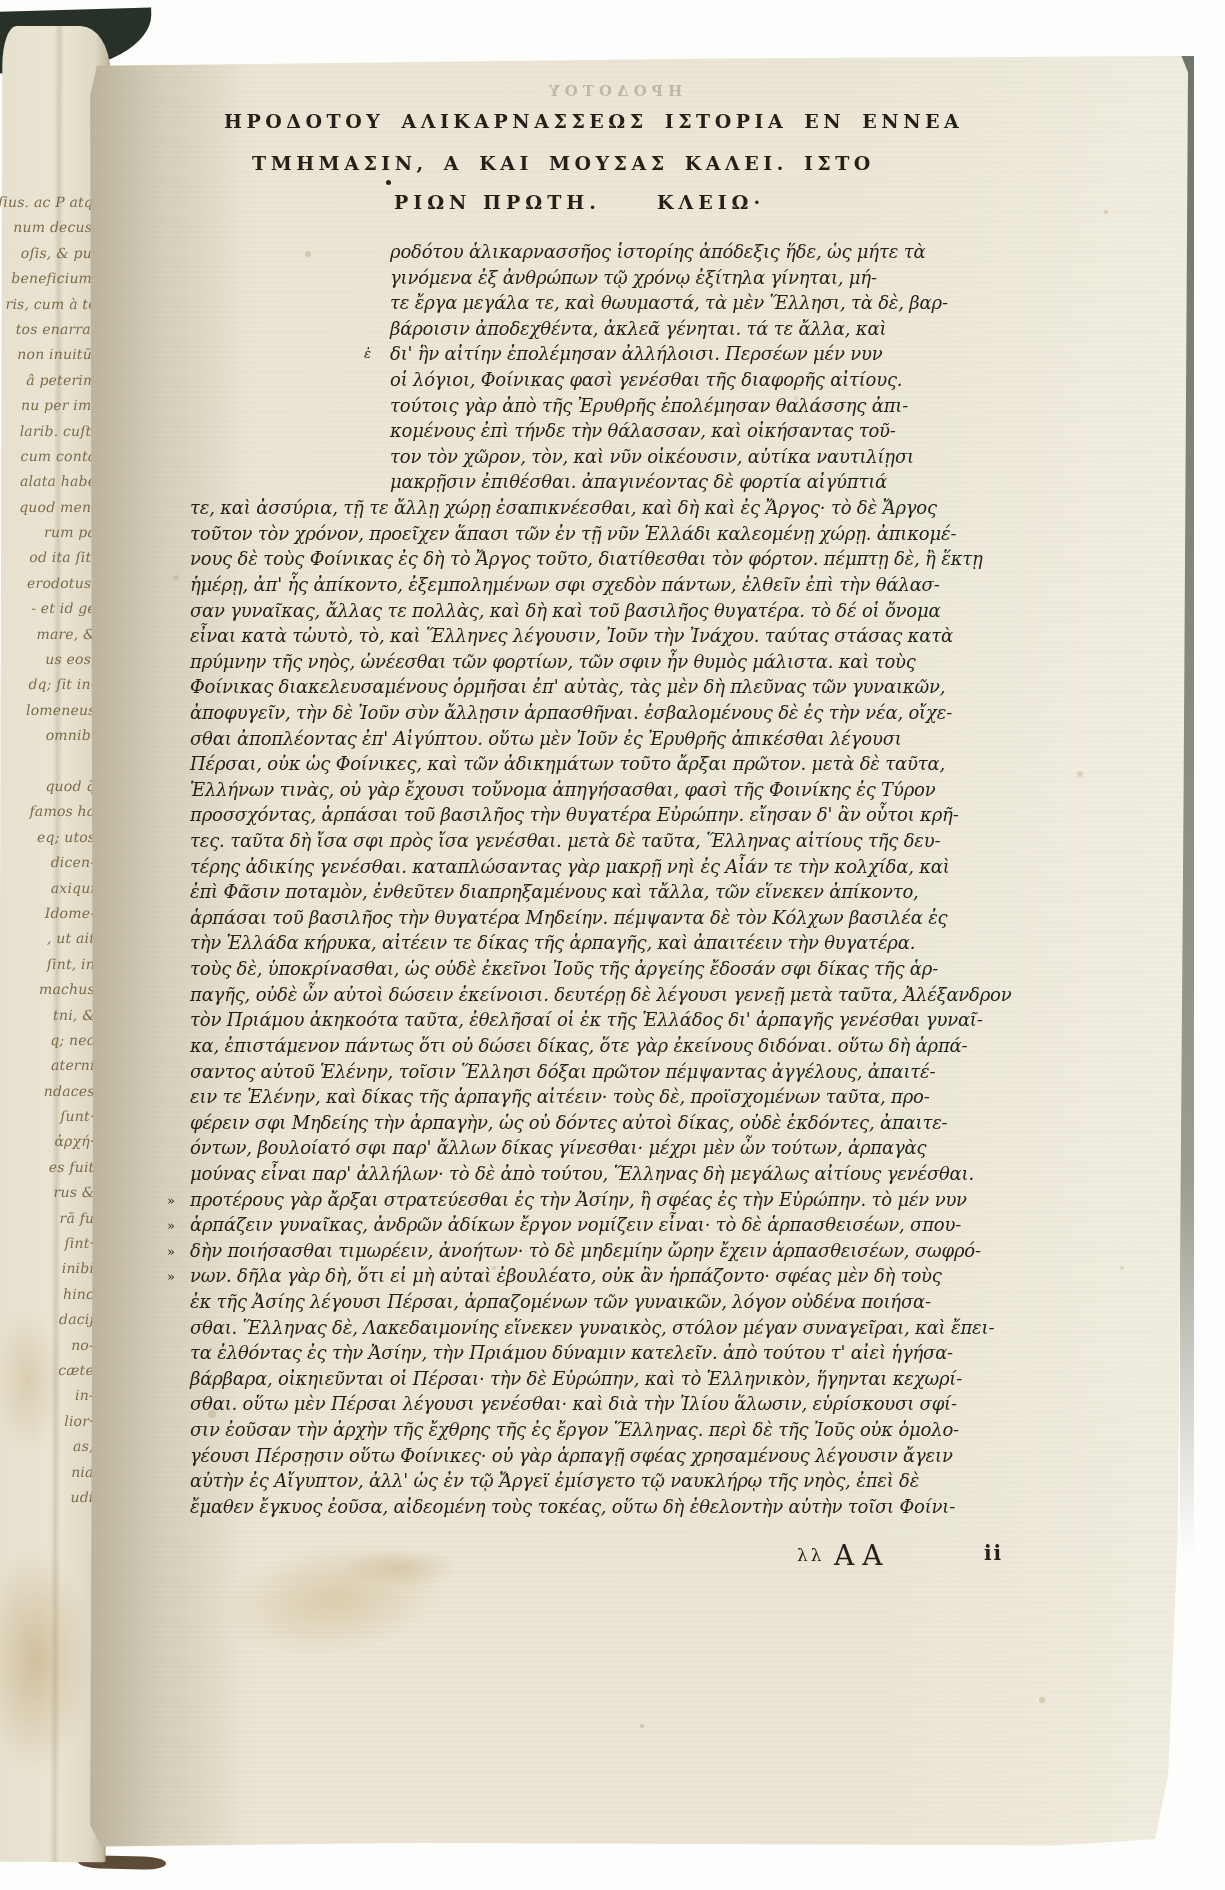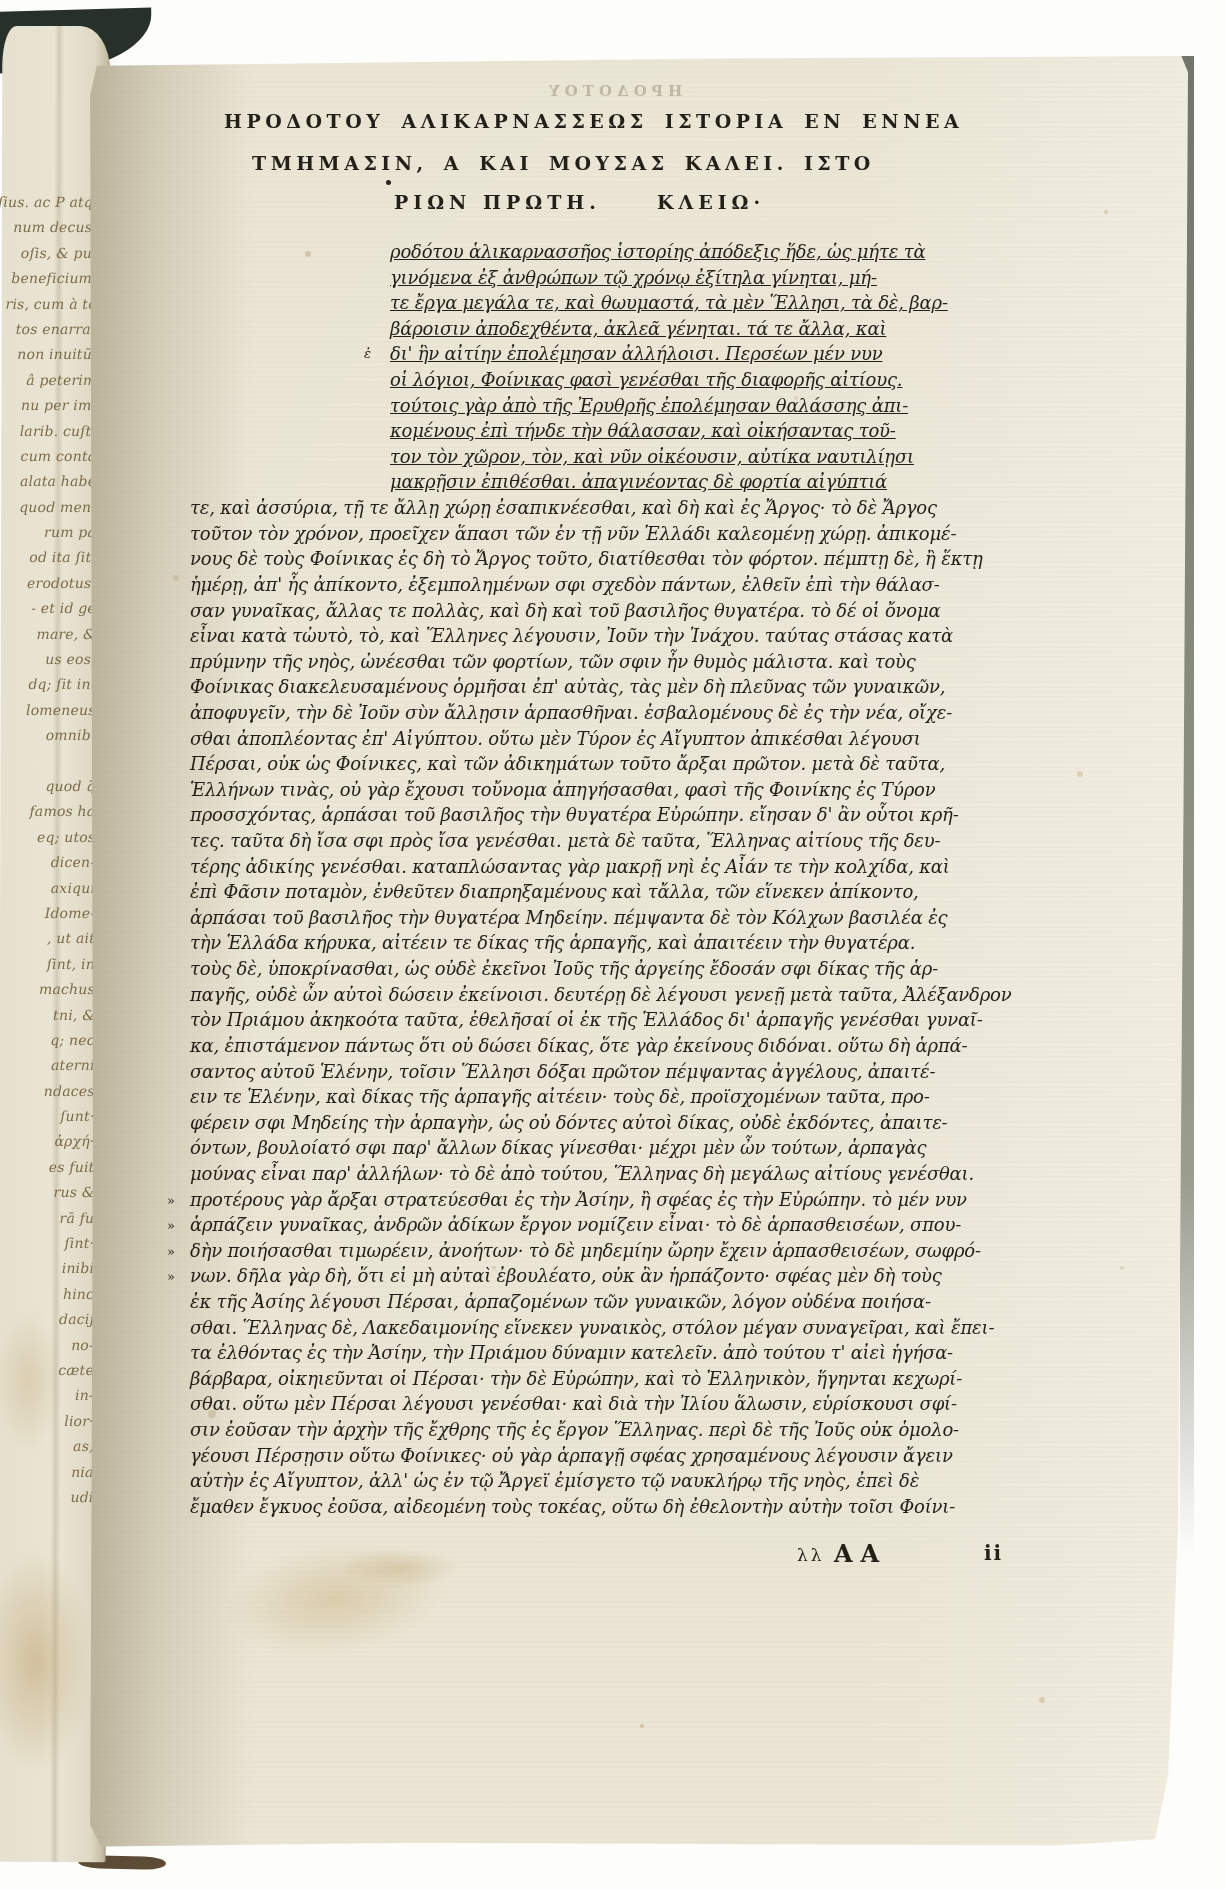--- a/index.html
+++ b/index.html
@@ -60,28 +60,28 @@
   .h2{left:164px;top:96px;font-size:19px;letter-spacing:4.5px;word-spacing:5px;}
   .h3{left:306px;top:135px;font-size:19px;letter-spacing:5px;}
   .h3 .gap{display:inline-block;width:56px;}
   .guide-dot{position:absolute;left:298px;top:124px;width:5px;height:5px;border-radius:50%;background:#2a241c;}
   .margin-mark{position:absolute;left:276px;top:290px;font-style:italic;font-size:13px;color:var(--ink);}
 
   
   .body-block{position:absolute;left:102px;top:183px;width:820px;color:var(--ink);
     font-style:italic;font-size:18px;line-height:25.62px;}
   .bl{position:relative;height:25.62px;white-space:nowrap;letter-spacing:-0.2px;}
-  .bl.ind{padding-left:200px;text-decoration:underline;}
+  .bl.ind{padding-left:200px;}
   .bl .qm{display:none;position:absolute;left:-23px;top:1px;font-style:normal;font-size:13px;color:var(--ink);}
   .bl.q .qm{display:inline;}
 
   
   .signature{position:absolute;left:0;top:0;color:var(--ink);}
   .sig-ll{position:absolute;left:709px;top:1489px;font-size:17px;font-weight:400;letter-spacing:3px;}
-  .sig-aa{position:absolute;left:746px;top:1483px;font-size:24px;font-weight:700;letter-spacing:8px;}
+  .sig-aa{position:absolute;left:746px;top:1483px;font-size:28px;font-weight:400;letter-spacing:8px;}
   .sig-ii{position:absolute;left:896px;top:1485px;font-size:20px;font-weight:700;letter-spacing:2px;}
 
   
   .stain-big{position:absolute;left:136px;top:1488px;width:220px;height:110px;border-radius:50%;
     background:radial-gradient(closest-side,rgba(198,170,118,.42),rgba(198,170,118,0));transform:rotate(-8deg);}
   .stain-small{position:absolute;left:252px;top:1492px;width:120px;height:40px;border-radius:50%;
     background:radial-gradient(closest-side,rgba(190,160,108,.35),rgba(190,160,108,0));}
   .foxing{position:absolute;left:0;top:0;width:4px;height:4px;border-radius:50%;background:rgba(150,120,70,.0);
     box-shadow:218px 196px 0 1px rgba(150,120,70,.28), 1016px 154px 0 0 rgba(150,120,70,.25),
       990px 716px 0 1px rgba(150,120,70,.22), 122px 1356px 0 2px rgba(160,130,80,.25),
@@ -188,21 +188,21 @@
         <div class="bl ind"><span class="lt">μακρῇσιν ἐπιθέσθαι. ἀπαγινέοντας δὲ φορτία αἰγύπτιά</span></div>
         <div class="bl"><span class="lt">τε, καὶ ἀσσύρια, τῇ τε ἄλλῃ χώρῃ ἐσαπικνέεσθαι, καὶ δὴ καὶ ἐς Ἄργος· τὸ δὲ Ἄργος</span></div>
         <div class="bl"><span class="lt">τοῦτον τὸν χρόνον, προεῖχεν ἅπασι τῶν ἐν τῇ νῦν Ἑλλάδι καλεομένῃ χώρῃ. ἀπικομέ-</span></div>
         <div class="bl"><span class="lt">νους δὲ τοὺς Φοίνικας ἐς δὴ τὸ Ἄργος τοῦτο, διατίθεσθαι τὸν φόρτον. πέμπτῃ δὲ, ἢ ἕκτῃ</span></div>
         <div class="bl"><span class="lt">ἡμέρῃ, ἀπ' ἧς ἀπίκοντο, ἐξεμπολημένων σφι σχεδὸν πάντων, ἐλθεῖν ἐπὶ τὴν θάλασ-</span></div>
         <div class="bl"><span class="lt">σαν γυναῖκας, ἄλλας τε πολλὰς, καὶ δὴ καὶ τοῦ βασιλῆος θυγατέρα. τὸ δέ οἱ ὄνομα</span></div>
         <div class="bl"><span class="lt">εἶναι κατὰ τὠυτὸ, τὸ, καὶ Ἕλληνες λέγουσιν, Ἰοῦν τὴν Ἰνάχου. ταύτας στάσας κατὰ</span></div>
         <div class="bl"><span class="lt">πρύμνην τῆς νηὸς, ὠνέεσθαι τῶν φορτίων, τῶν σφιν ἦν θυμὸς μάλιστα. καὶ τοὺς</span></div>
         <div class="bl"><span class="lt">Φοίνικας διακελευσαμένους ὁρμῆσαι ἐπ' αὐτὰς, τὰς μὲν δὴ πλεῦνας τῶν γυναικῶν,</span></div>
         <div class="bl"><span class="lt">ἀποφυγεῖν, τὴν δὲ Ἰοῦν σὺν ἄλλῃσιν ἁρπασθῆναι. ἐσβαλομένους δὲ ἐς τὴν νέα, οἴχε-</span></div>
-        <div class="bl"><span class="lt">σθαι ἀποπλέοντας ἐπ' Αἰγύπτου. οὕτω μὲν Τύρον ἐς Αἴγυπτον ἀπικέσθαι λέγουσι</span></div>
+        <div class="bl"><span class="lt">σθαι ἀποπλέοντας ἐπ' Αἰγύπτου. οὕτω μὲν Ἰοῦν ἐς Ἐρυθρῆς ἀπικέσθαι λέγουσι</span></div>
         <div class="bl"><span class="lt">Πέρσαι, οὐκ ὡς Φοίνικες, καὶ τῶν ἀδικημάτων τοῦτο ἄρξαι πρῶτον. μετὰ δὲ ταῦτα,</span></div>
         <div class="bl"><span class="lt">Ἑλλήνων τινὰς, οὐ γὰρ ἔχουσι τοὔνομα ἀπηγήσασθαι, φασὶ τῆς Φοινίκης ἐς Τύρον</span></div>
         <div class="bl"><span class="lt">προσσχόντας, ἁρπάσαι τοῦ βασιλῆος τὴν θυγατέρα Εὐρώπην. εἴησαν δ' ἂν οὗτοι κρῆ-</span></div>
         <div class="bl"><span class="lt">τες. ταῦτα δὴ ἴσα σφι πρὸς ἴσα γενέσθαι. μετὰ δὲ ταῦτα, Ἕλληνας αἰτίους τῆς δευ-</span></div>
         <div class="bl"><span class="lt">τέρης ἀδικίης γενέσθαι. καταπλώσαντας γὰρ μακρῇ νηὶ ἐς Αἶάν τε τὴν κολχίδα, καὶ</span></div>
         <div class="bl"><span class="lt">ἐπὶ Φᾶσιν ποταμὸν, ἐνθεῦτεν διαπρηξαμένους καὶ τἄλλα, τῶν εἵνεκεν ἀπίκοντο,</span></div>
         <div class="bl"><span class="lt">ἁρπάσαι τοῦ βασιλῆος τὴν θυγατέρα Μηδείην. πέμψαντα δὲ τὸν Κόλχων βασιλέα ἐς</span></div>
         <div class="bl"><span class="lt">τὴν Ἑλλάδα κήρυκα, αἰτέειν τε δίκας τῆς ἁρπαγῆς, καὶ ἀπαιτέειν τὴν θυγατέρα.</span></div>
         <div class="bl"><span class="lt">τοὺς δὲ, ὑποκρίνασθαι, ὡς οὐδὲ ἐκεῖνοι Ἰοῦς τῆς ἀργείης ἔδοσάν σφι δίκας τῆς ἁρ-</span></div>
         <div class="bl"><span class="lt">παγῆς, οὐδὲ ὦν αὐτοὶ δώσειν ἐκείνοισι. δευτέρῃ δὲ λέγουσι γενεῇ μετὰ ταῦτα, Ἀλέξανδρον</span></div>

